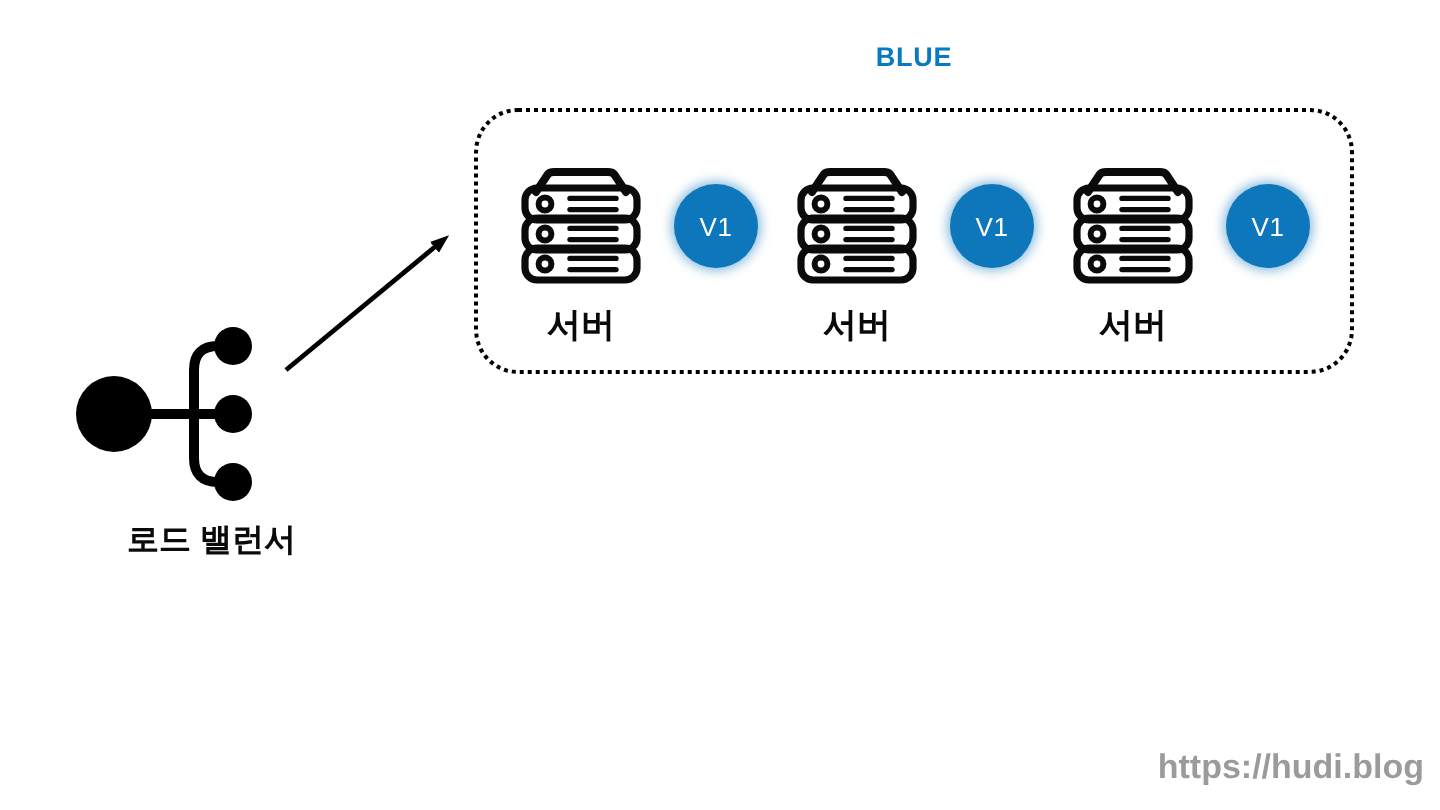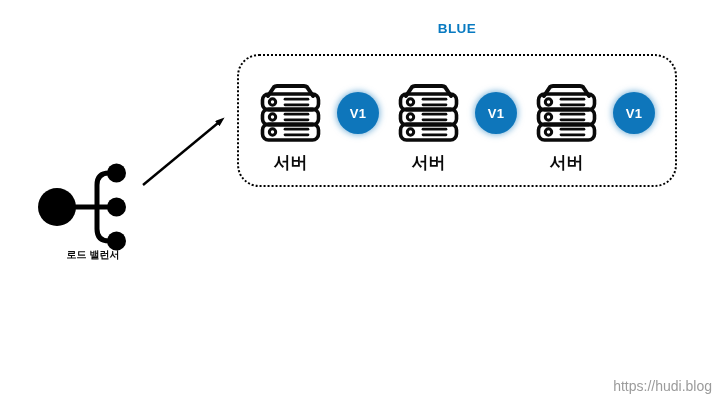--- a/index.html
+++ b/index.html
@@ -47,52 +47,52 @@
     white-space: nowrap;
   }
   .v1-badge {
     width: 42px; height: 42px;
     margin-top: 14px;
     margin-left: 14px;
     border-radius: 50%;
     background: #0e76bb;
     box-shadow: 0 0 6px 1px rgba(14,118,187,0.55);
     color: #ffffff;
-    font-weight: bold;
+    font-weight: normal;
     font-size: 13px;
     letter-spacing: 0.3px;
     display: flex;
     align-items: center;
     justify-content: center;
   }
   .v1-badge + .server-unit { margin-left: 17px; }
   .lb-icon {
     position: absolute;
     left: 35px; top: 160px;
     width: 110px; height: 95px;
   }
   .lb-label {
     position: absolute;
-    left: 38px; top: 248px; width: 110px;
-    text-align: center;
-    font-size: 10px;
+    left: 38px; top: 260px; width: 110px;
+    text-align: right;
+    font-size: 16px;
     font-weight: bold;
     color: #0a0a0a;
     white-space: nowrap;
   }
   .flow-arrow {
     position: absolute;
     left: 135px; top: 108px;
     width: 100px; height: 82px;
   }
   .watermark {
     position: absolute;
     right: 8px; bottom: 11px;
-    font-size: 14px;
-    font-weight: normal;
+    font-size: 17px;
+    font-weight: bold;
     color: #9b9b9b;
   }
 </style>
 </head>
 <body>
 
 <div class="canvas">
 
   <div class="blue-title">BLUE</div>
 

